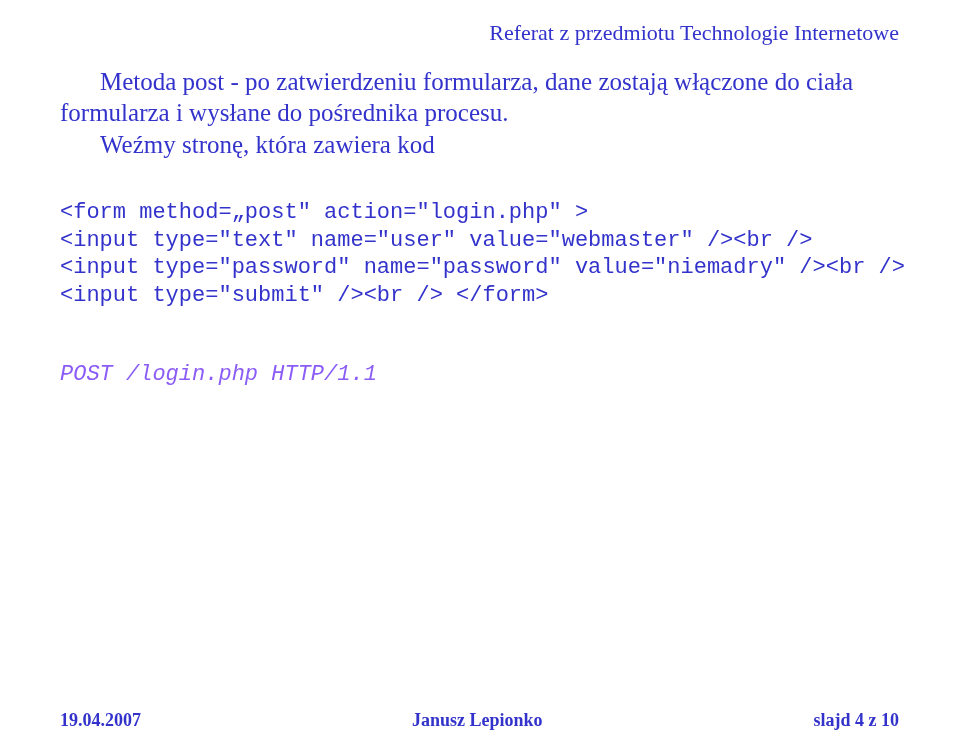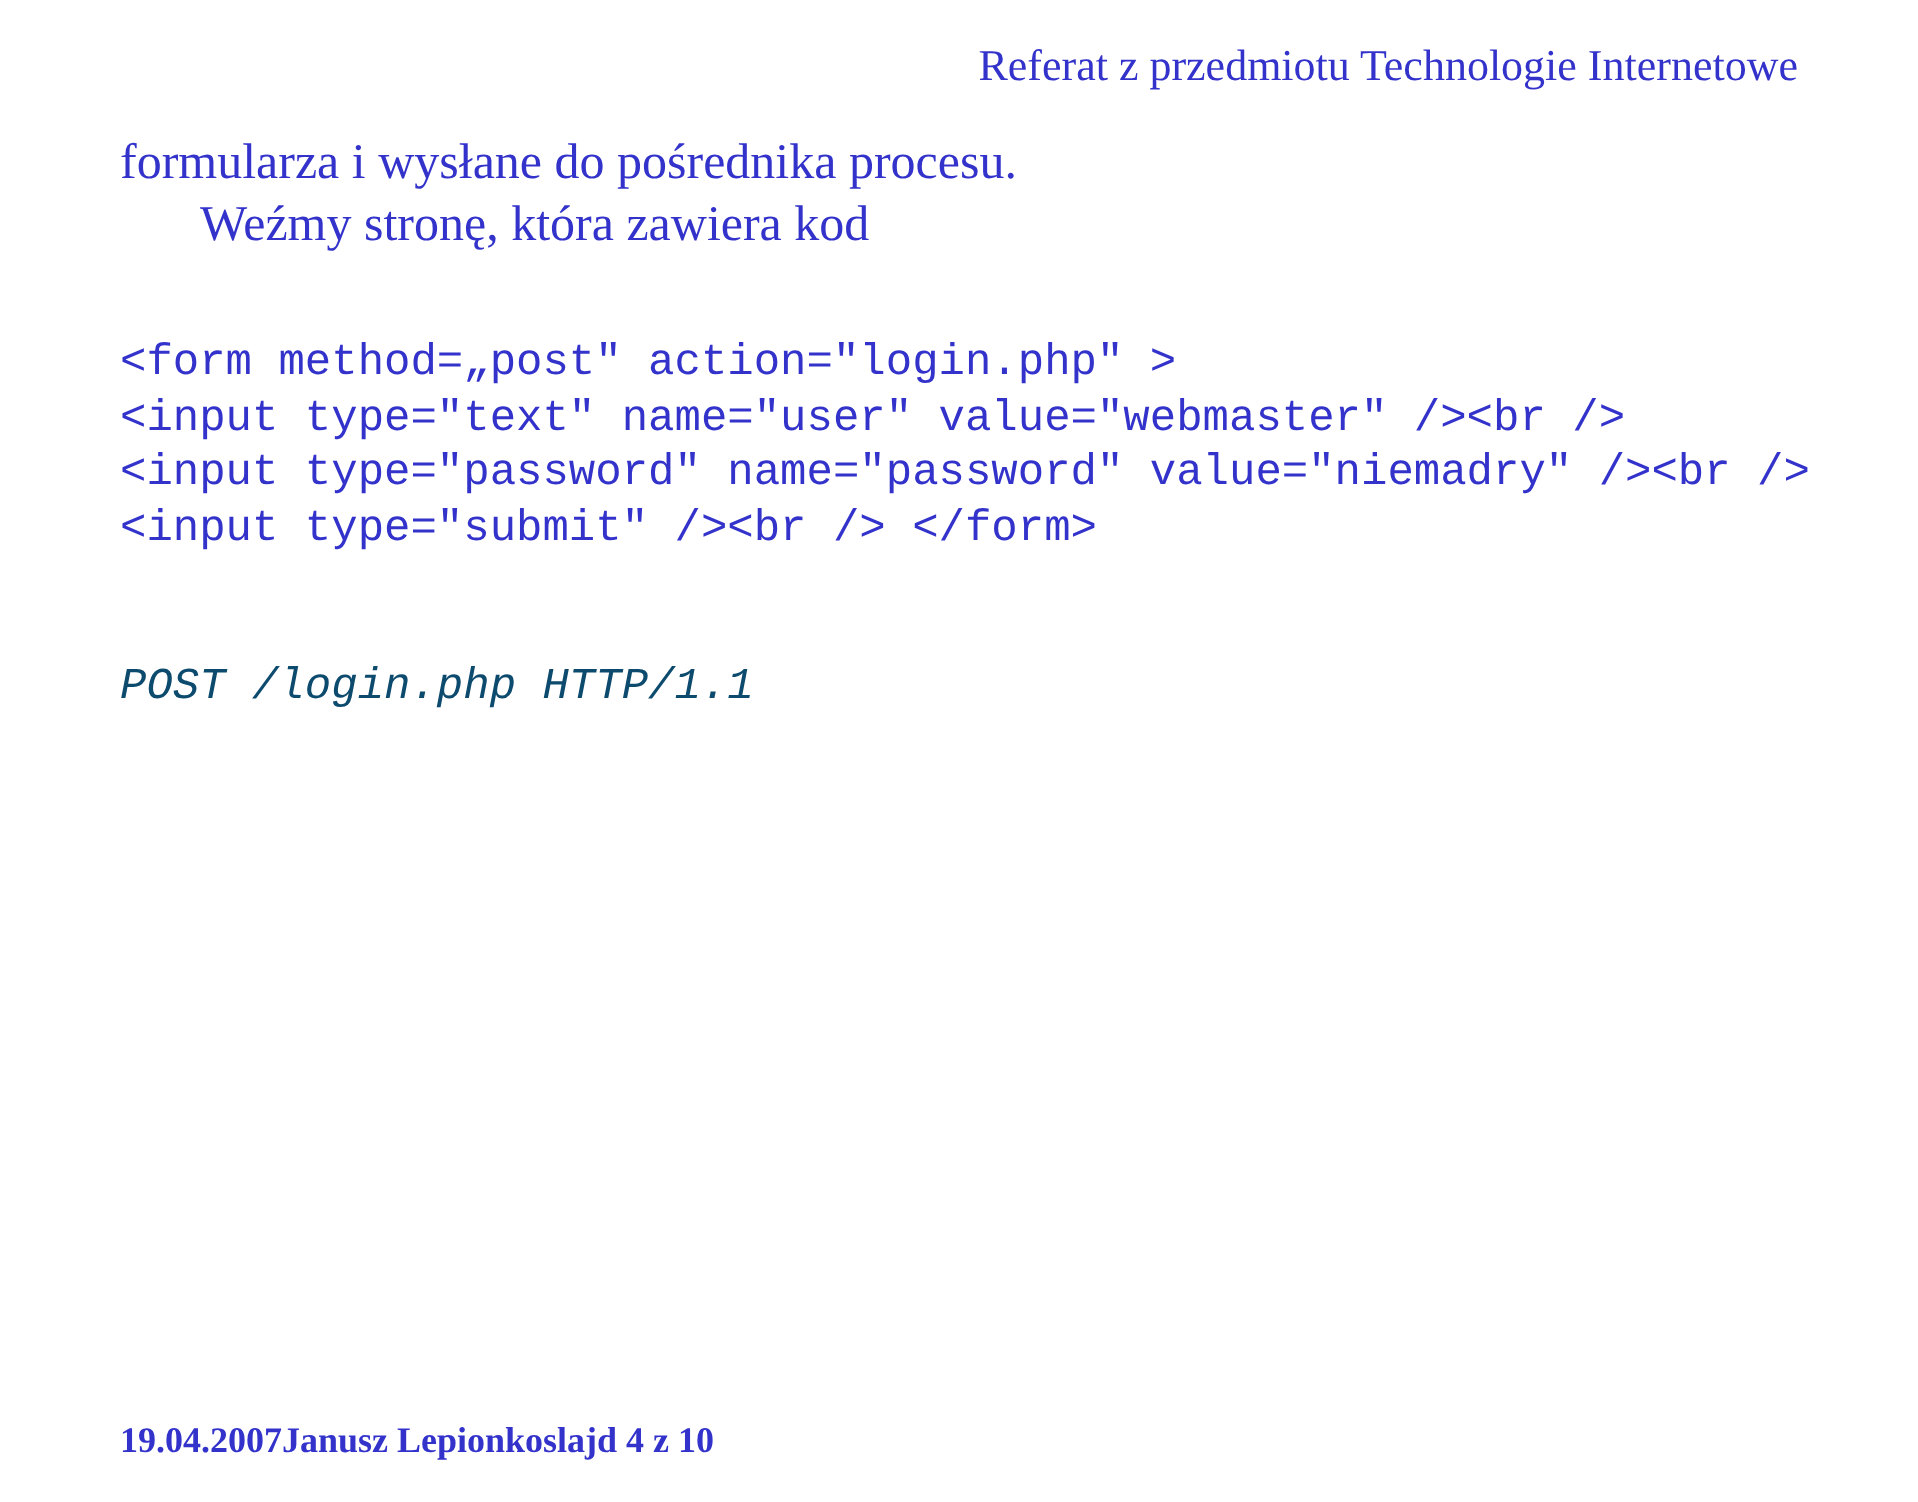--- a/index.html
+++ b/index.html
@@ -39,49 +39,51 @@
     font-family: "Courier New", Courier, monospace;
     color: #3333cc;
     font-size: 22px;
     white-space: pre;
     line-height: 1.25;
     margin-top: 12px;
     margin-bottom: 12px;
   }
   .code-line {
     font-family: "Courier New", Courier, monospace;
-    color: #0c4a6e;
+    color: #8b5cf6;
     font-size: 22px;
     white-space: pre;
     line-height: 1.25;
   }
   .italic {
     font-style: italic;
   }
   .section-gap {
     height: 20px;
   }
   .footer {
     position: absolute;
     bottom: 20px;
     left: 60px;
     right: 60px;
     display: flex;
+    justify-content: space-between;
     color: #3333cc;
     font-size: 18px;
     font-weight: bold;
   }
 </style>
 </head>
 <body>
 
 <div class="page">
   <div class="header-title">Referat z przedmiotu Technologie Internetowe</div>
 
 
+  <div class="body-text indent-first">Metoda post - po zatwierdzeniu formularza, dane zostają włączone do ciała</div>
   <div class="body-text">formularza i wysłane do pośrednika procesu.</div>
   <div class="body-text indent-first">Weźmy stronę, która zawiera kod</div>
 
   <div class="code-block">
 <span>&lt;form method=„post" action="login.php" &gt;</span>
 <span>&lt;input type="text" name="user" value="webmaster" /&gt;&lt;br /&gt;</span>
 <span>&lt;input type="password" name="password" value="niemadry" /&gt;&lt;br /&gt;</span>
 <span>&lt;input type="submit" /&gt;&lt;br /&gt; &lt;/form&gt;</span></div>
 
   <div class="section-gap"></div>

